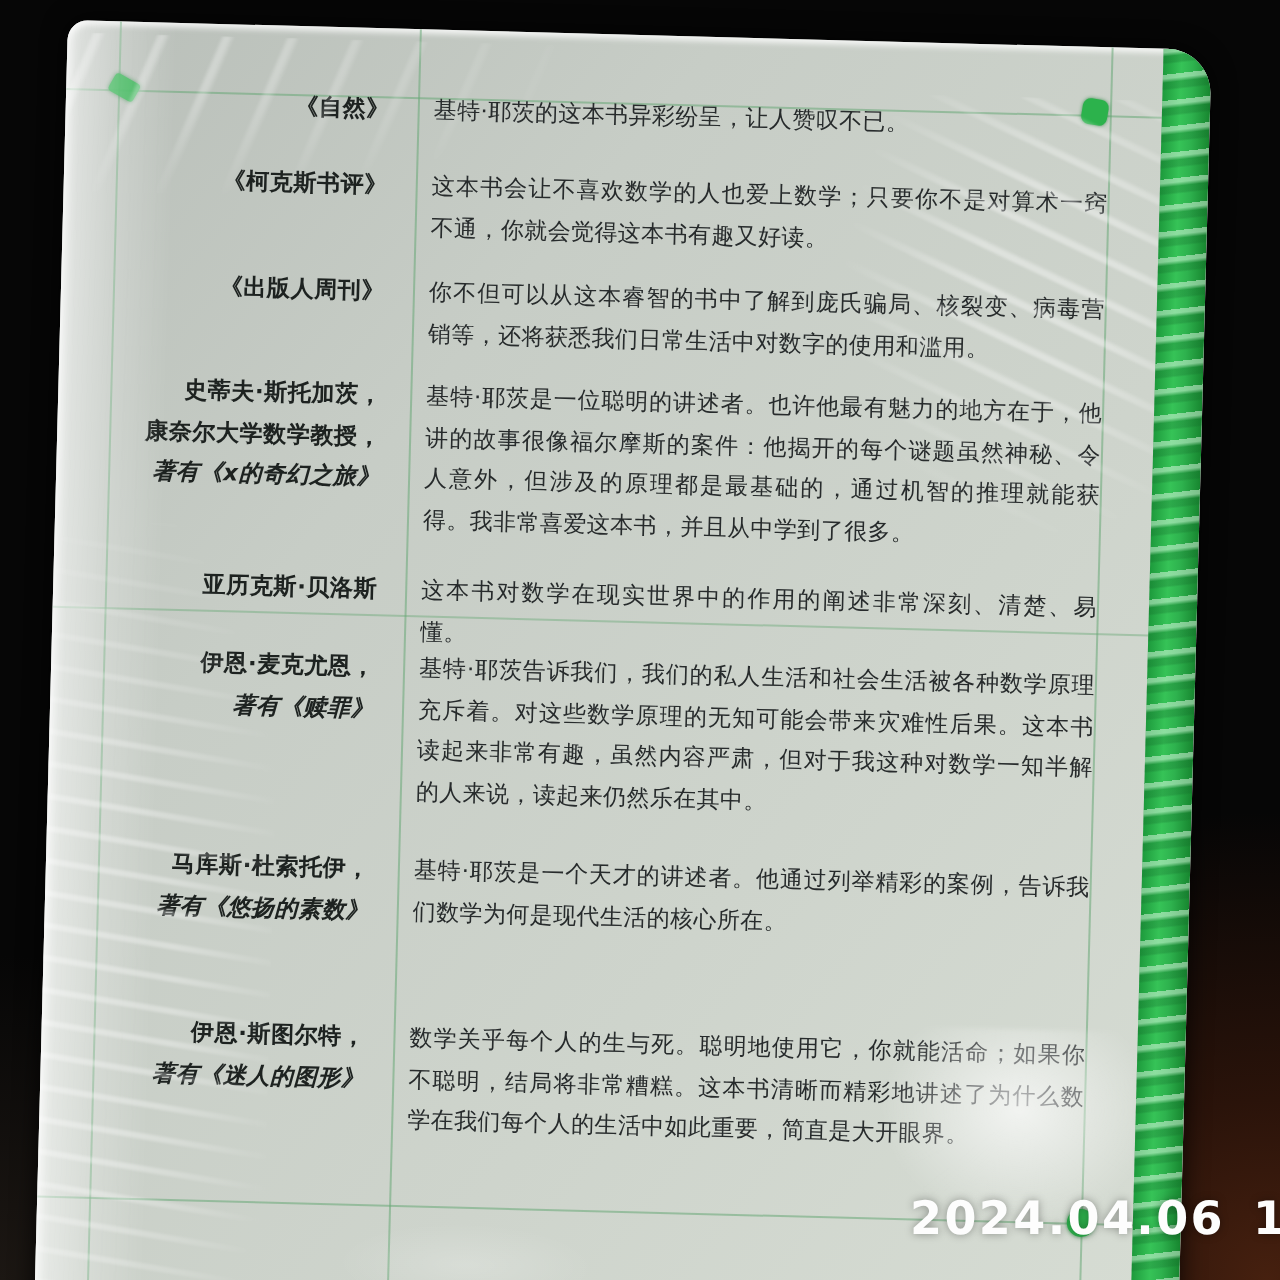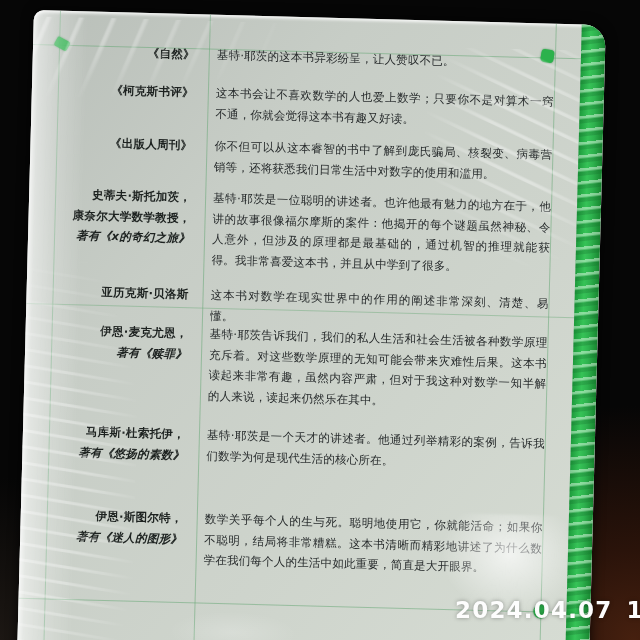--- a/index.html
+++ b/index.html
@@ -164,16 +164,16 @@
     <div class="wrap w-bl"></div>
     <div class="wrap w-br"></div>
     <div class="wrap w-mid"></div>
 
     <div class="green-edge">
       <div class="wrinkles"></div>
     </div>
   </div>
 
   <div class="watermark">
-    <span>2024.04.07</span><span class="t">12:13</span>
+    <span>2024.04.06</span><span class="t">12:13</span>
   </div>
 
 </div>
 
 </body></html>

